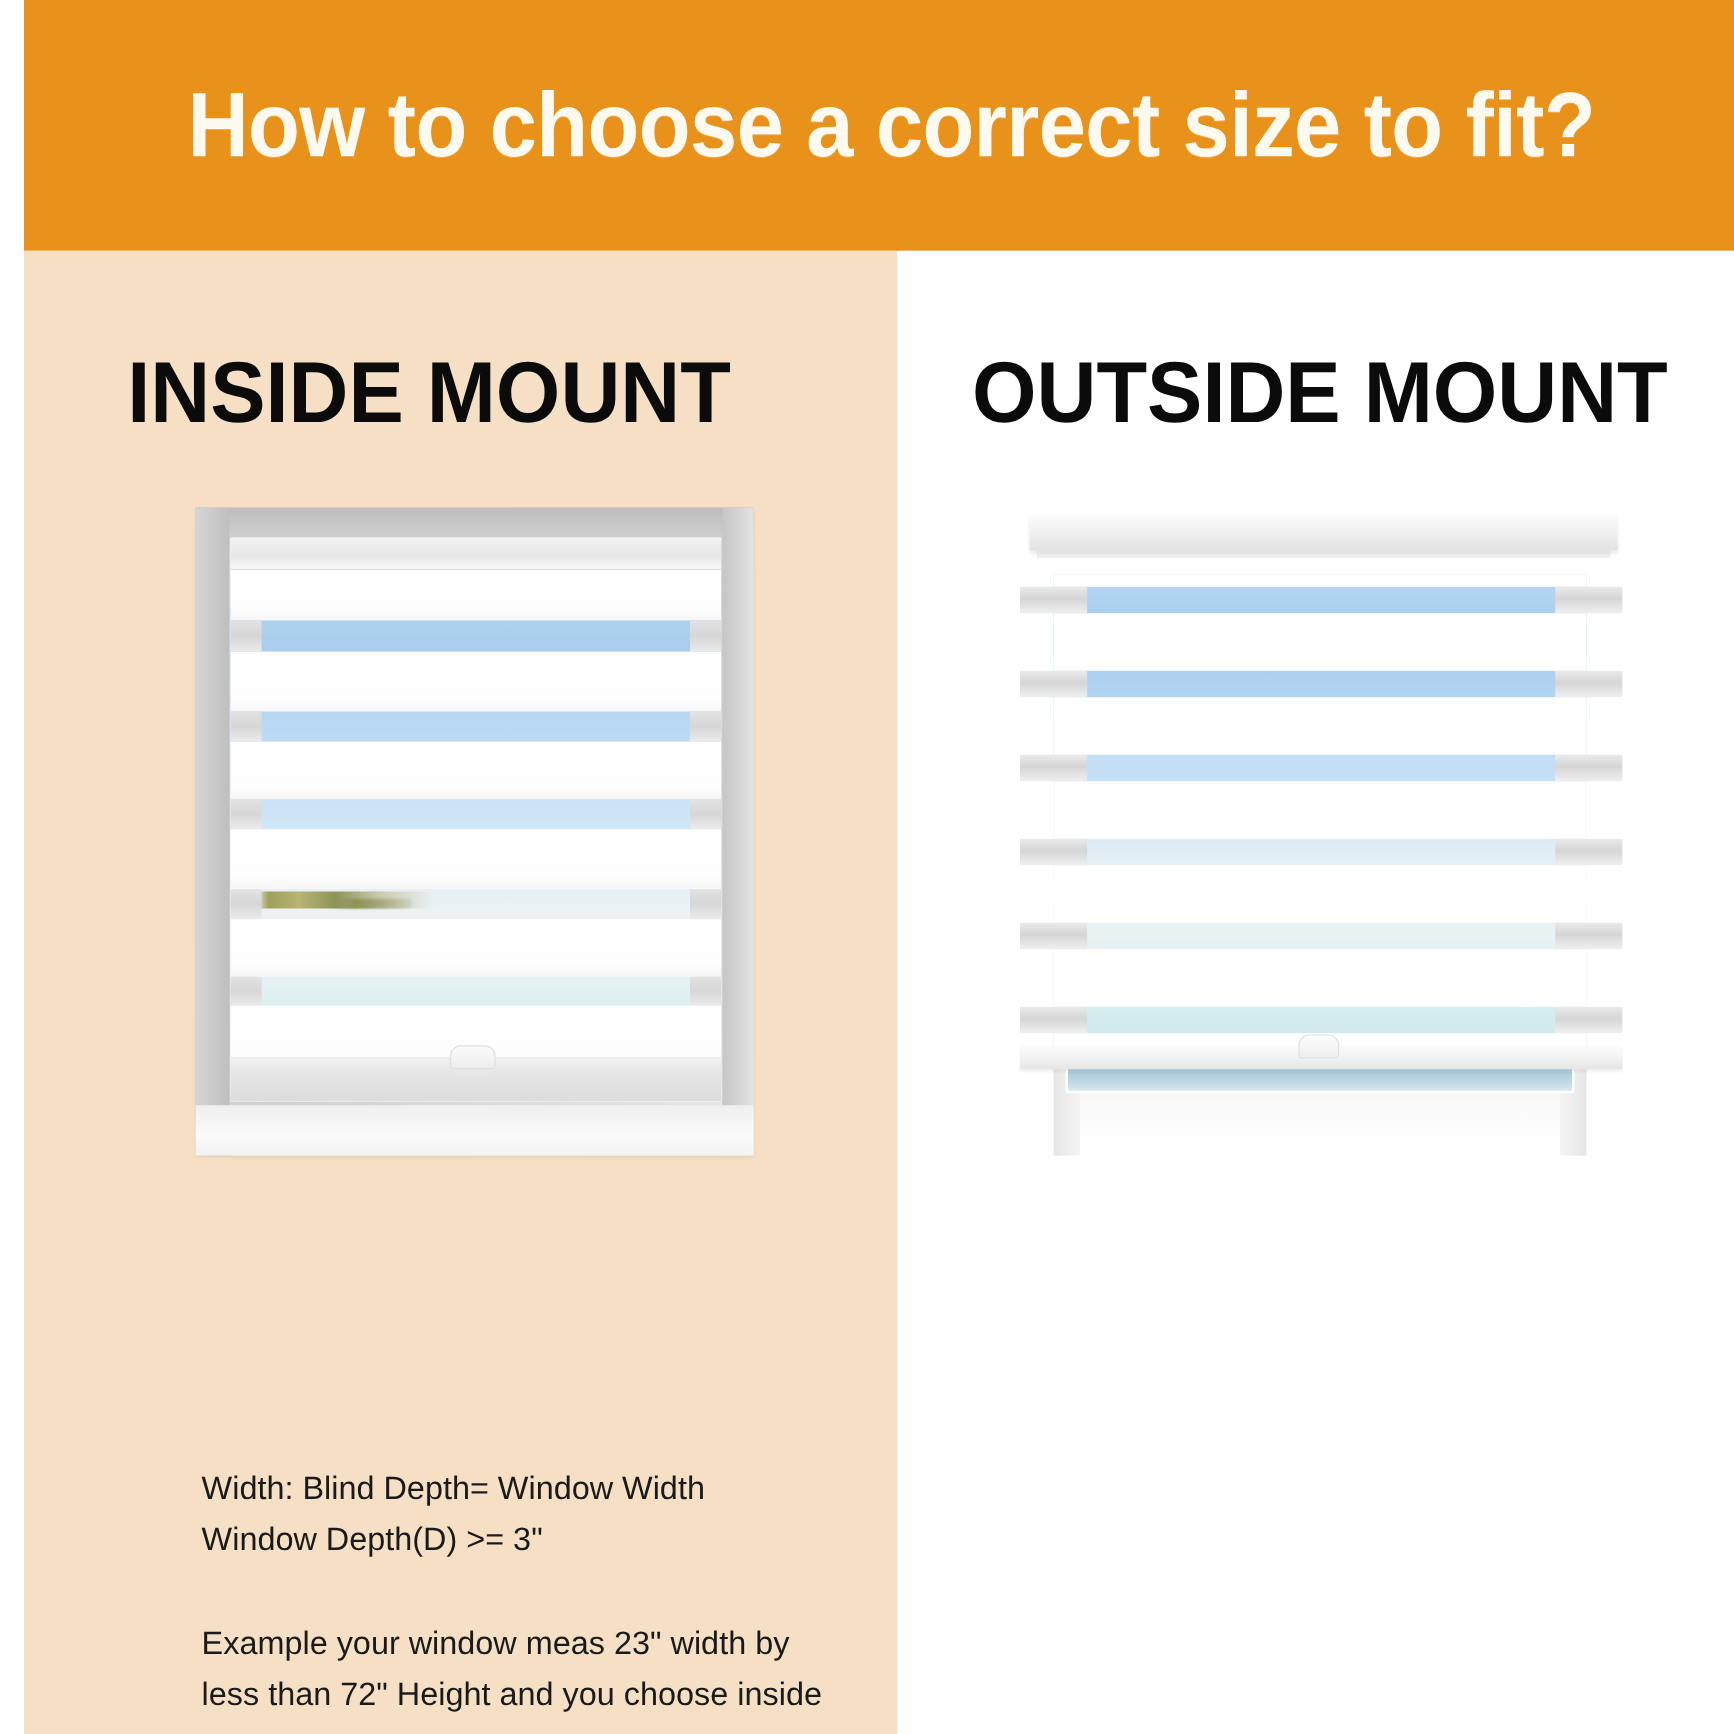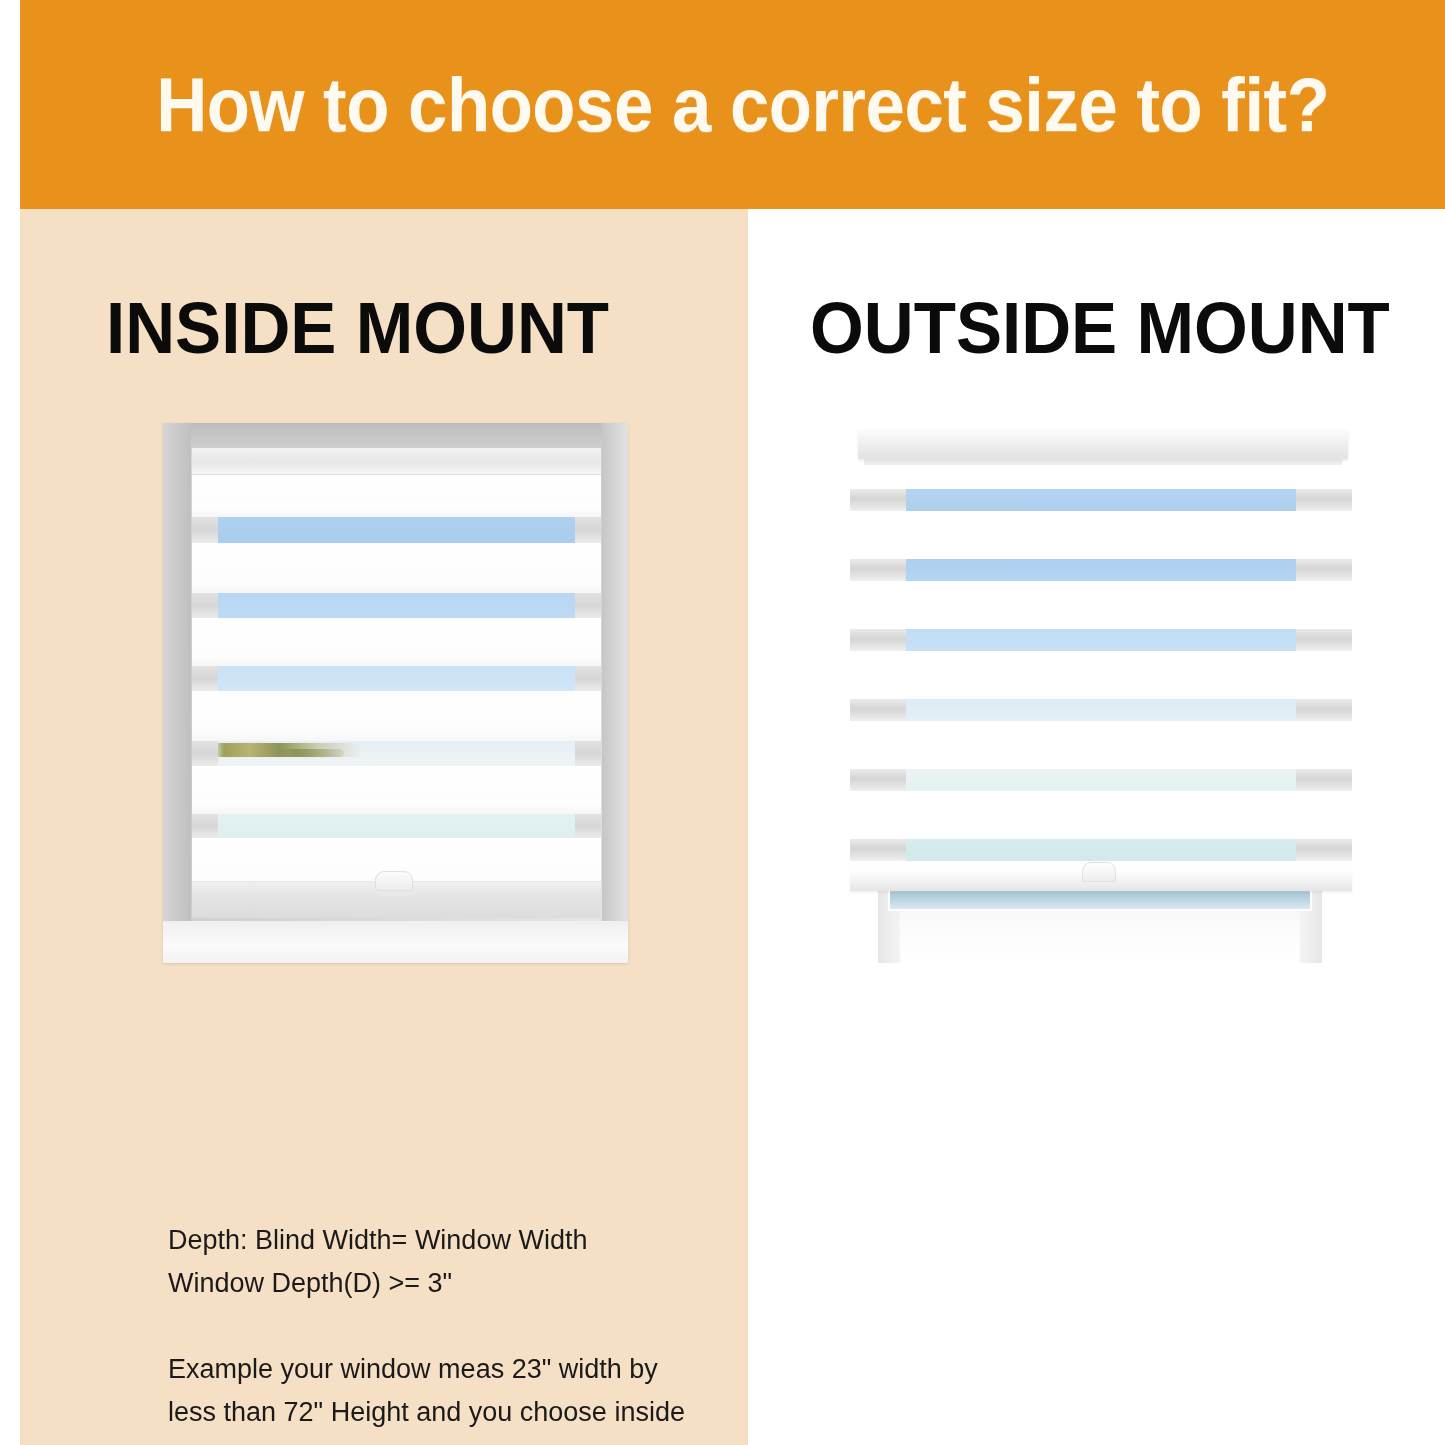--- a/index.html
+++ b/index.html
@@ -394,21 +394,21 @@
           <div class="im-vanecap-l" style="top:366px;height:24px;"></div>
           <div class="im-vanecap-r" style="top:366px;height:24px;"></div>
 
           <div class="im-headrail"></div>
           <div class="im-bottomrail"></div>
           <div class="im-grip"></div>
         </div>
       </div>
 
       <div class="text-block" id="inside-text">
-        <div class="text-line">Depth: Blind Width= Window Width</div>
+        <div class="text-line">Width: Blind Depth= Window Width</div>
         <div class="text-line">Window Depth(D) &gt;= 3"</div>
         <div class="spacer-line"></div>
         <div class="text-line">Example your window meas 23" width by less than 72" Height and you choose inside mount.</div>
 
       </div>
     </div>
 
     <div class="panel" id="panel-outside">
 
       <div class="panel-heading" id="heading-outside">OUTSIDE MOUNT</div>

